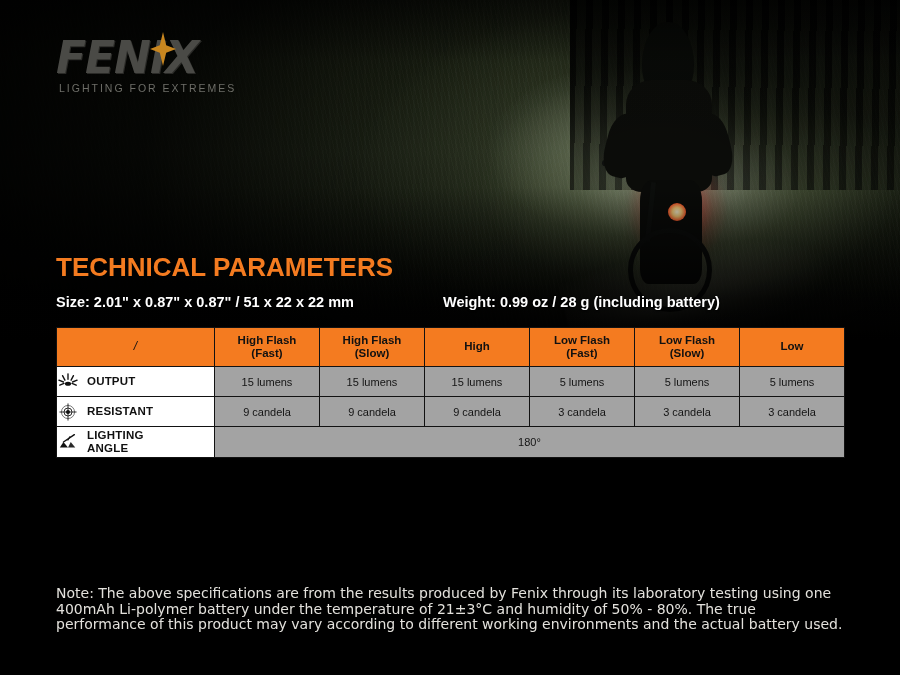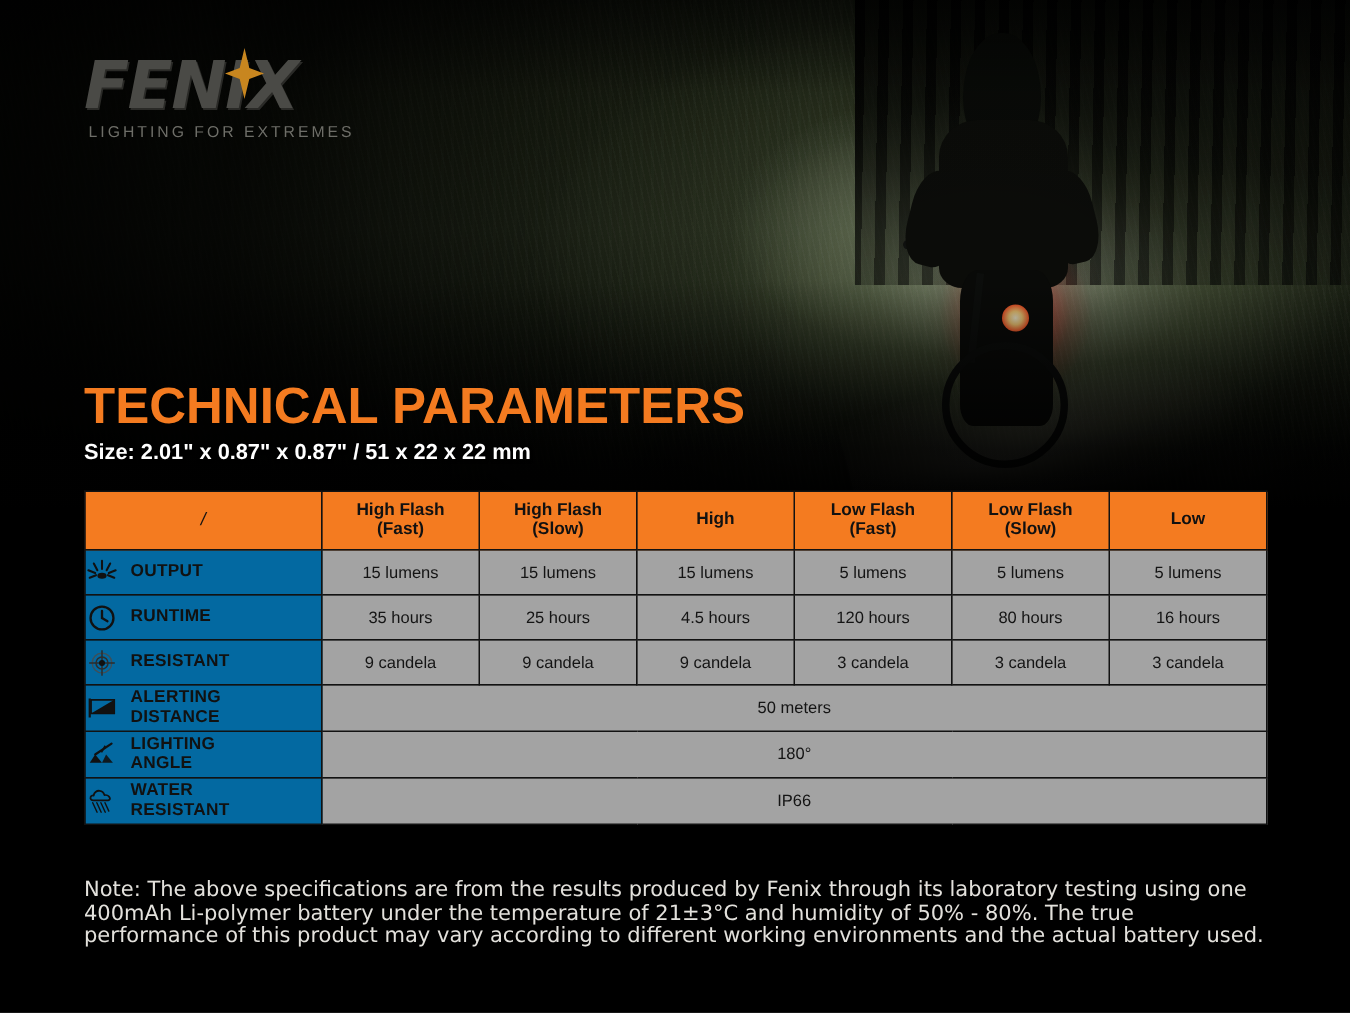--- a/index.html
+++ b/index.html
@@ -175,21 +175,21 @@
     position: absolute;
     left: 94px; top: -4px;
     width: 26px; height: 34px;
   }
 
   
   .title {
     position: absolute;
     left: 56px; top: 252px;
     font-family: "Liberation Sans", sans-serif;
-    font-size: 34px;
+    font-size: 26px;
     font-weight: bold;
     color: #F47B20;
     letter-spacing: 0px;
   }
   .specline {
     position: absolute;
     top: 294px;
     font-family: "Liberation Sans", sans-serif;
     font-size: 14.5px;
     font-weight: bold;
@@ -221,21 +221,21 @@
     text-align: center;
     height: 38px;
     line-height: 1.15;
   }
   .hdr-cell.slash {
     font-size: 12px;
     font-weight: normal;
     font-style: italic;
   }
   .lbl-cell {
-    background: #0369a1;
+    background: #ffffff;
     height: 29px;
     padding-left: 8px;
   }
   .lbl-inner {
     display: flex;
     align-items: center;
     gap: 8px;
   }
   .lbl-text {
     color: #111111;
@@ -302,20 +302,21 @@
   <div class="logo">
     <div class="logo-word">FENIX</div>
     <svg class="logo-star" viewBox="0 0 26 34">
       <path d="M13 0 L16.2 13.3 L26 17 L16.2 20.7 L13 34 L9.8 20.7 L0 17 L9.8 13.3 Z" fill="#C8861F"></path>
     </svg>
     <div class="logo-tag">LIGHTING FOR EXTREMES</div>
   </div>
 
   <div class="title">TECHNICAL PARAMETERS</div>
   <div class="specline spec-size">Size: 2.01" x 0.87" x 0.87" / 51 x 22 x 22 mm</div>
+  <div class="specline spec-weight">Weight: 0.99 oz / 28 g (including battery)</div>
 
   <table class="tbl">
     <colgroup>
       <col style="width:158px">
       <col style="width:105px">
       <col style="width:105px">
       <col style="width:105px">
       <col style="width:105px">
       <col style="width:105px">
       <col style="width:105px">
@@ -356,38 +357,20 @@
           </div>
         </td>
         <td class="val-cell">15 lumens</td>
         <td class="val-cell">15 lumens</td>
         <td class="val-cell">15 lumens</td>
         <td class="val-cell">5 lumens</td>
         <td class="val-cell">5 lumens</td>
         <td class="val-cell">5 lumens</td>
       </tr>
 
-      <tr>
-        <td class="lbl-cell">
-          <div class="lbl-inner">
-            <svg class="ico" viewBox="0 0 24 22">
-              <circle cx="12" cy="11" r="8.4" fill="none" stroke="#111" stroke-width="1.7"></circle>
-              <line x1="12" y1="11" x2="12" y2="5.8" stroke="#111" stroke-width="1.7" stroke-linecap="round"></line>
-              <line x1="12" y1="11" x2="16" y2="13.4" stroke="#111" stroke-width="1.7" stroke-linecap="round"></line>
-            </svg>
-            <span class="lbl-text">RUNTIME</span>
-          </div>
-        </td>
-        <td class="val-cell">35 hours</td>
-        <td class="val-cell">25 hours</td>
-        <td class="val-cell">4.5 hours</td>
-        <td class="val-cell">120 hours</td>
-        <td class="val-cell">80 hours</td>
-        <td class="val-cell">16 hours</td>
-      </tr>
 
       <tr>
         <td class="lbl-cell">
           <div class="lbl-inner">
             <svg class="ico" viewBox="0 0 24 22">
               <circle cx="12" cy="11" r="7.2" fill="none" stroke="#4a4a4a" stroke-width="1" opacity="0.85"></circle>
               <circle cx="12" cy="11" r="4.4" fill="none" stroke="#2d2d2d" stroke-width="1.1"></circle>
               <line x1="12" y1="1.6" x2="12" y2="20.4" stroke="#2d2d2d" stroke-width="1.1"></line>
               <line x1="2.6" y1="11" x2="21.4" y2="11" stroke="#2d2d2d" stroke-width="1.1"></line>
               <circle cx="12" cy="11" r="2.2" fill="#111"></circle>
@@ -396,68 +379,36 @@
           </div>
         </td>
         <td class="val-cell">9 candela</td>
         <td class="val-cell">9 candela</td>
         <td class="val-cell">9 candela</td>
         <td class="val-cell">3 candela</td>
         <td class="val-cell">3 candela</td>
         <td class="val-cell">3 candela</td>
       </tr>
 
-      <tr>
-        <td class="lbl-cell">
-          <div class="lbl-inner">
-            <svg class="ico" viewBox="0 0 24 22">
-              <line x1="3" y1="4" x2="3" y2="18" stroke="#111" stroke-width="1.6"></line>
-              <path d="M4 5 L21 5 L21 15 L4 15 Z" fill="none" stroke="#111" stroke-width="1.2"></path>
-              <path d="M4 15 L21 15 L21 5 Z" fill="#111"></path>
-            </svg>
-            <span class="lbl-text two-line">ALERTING
-DISTANCE</span>
-          </div>
-        </td>
-        <td class="val-cell merged" colspan="6">50 meters</td>
-      </tr>
 
       <tr>
         <td class="lbl-cell">
           <div class="lbl-inner">
             <svg class="ico" viewBox="0 0 24 22">
               <path d="M3 17 L12 17 L7 11 Z" fill="#111"></path>
               <path d="M12 17 L20 17 L15 11 Z" fill="#111" opacity="0.9"></path>
               <line x1="7" y1="11" x2="19" y2="3" stroke="#111" stroke-width="1.6" stroke-linecap="round"></line>
               <line x1="11.6" y1="9.4" x2="14.4" y2="4.6" stroke="#111" stroke-width="1.2"></line>
             </svg>
             <span class="lbl-text two-line">LIGHTING
 ANGLE</span>
           </div>
         </td>
         <td class="val-cell merged" colspan="6">180°</td>
       </tr>
 
 
-      <tr>
-        <td class="lbl-cell">
-          <div class="lbl-inner">
-            <svg class="ico" viewBox="0 0 24 22">
-              <path d="M5.5 10.5 C4.2 10.5 3.2 9.4 3.6 8.2 C3.9 7.2 5 6.7 5.9 7 C6.1 4.9 8 3.3 10.2 3.5 C12 3.7 13.4 5 13.8 6.7 C15.6 6.3 17.4 7.4 17.8 9 C17.9 9.8 17.3 10.5 16.4 10.5 Z" fill="none" stroke="#111" stroke-width="1.3" stroke-linejoin="round"></path>
-              <g stroke="#111" stroke-width="1.05" stroke-linecap="round">
-                <line x1="5.2" y1="12.3" x2="8.4" y2="19.2"></line>
-                <line x1="8.2" y1="12.3" x2="11.4" y2="19.2"></line>
-                <line x1="11.2" y1="12.3" x2="14.4" y2="19.2"></line>
-                <line x1="14.2" y1="12.3" x2="17.0" y2="18.4"></line>
-              </g>
-            </svg>
-            <span class="lbl-text two-line">WATER
-RESISTANT</span>
-          </div>
-        </td>
-        <td class="val-cell merged" colspan="6">IP66</td>
-      </tr>
     </tbody>
   </table>
 
   <div class="note">Note: The above specifications are from the results produced by Fenix through its laboratory testing using one 400mAh Li-polymer battery under the temperature of 21±3°C and humidity of 50% - 80%. The true performance of this product may vary according to different working environments and the actual battery used.</div>
 
 </div>
 
 </body></html>

